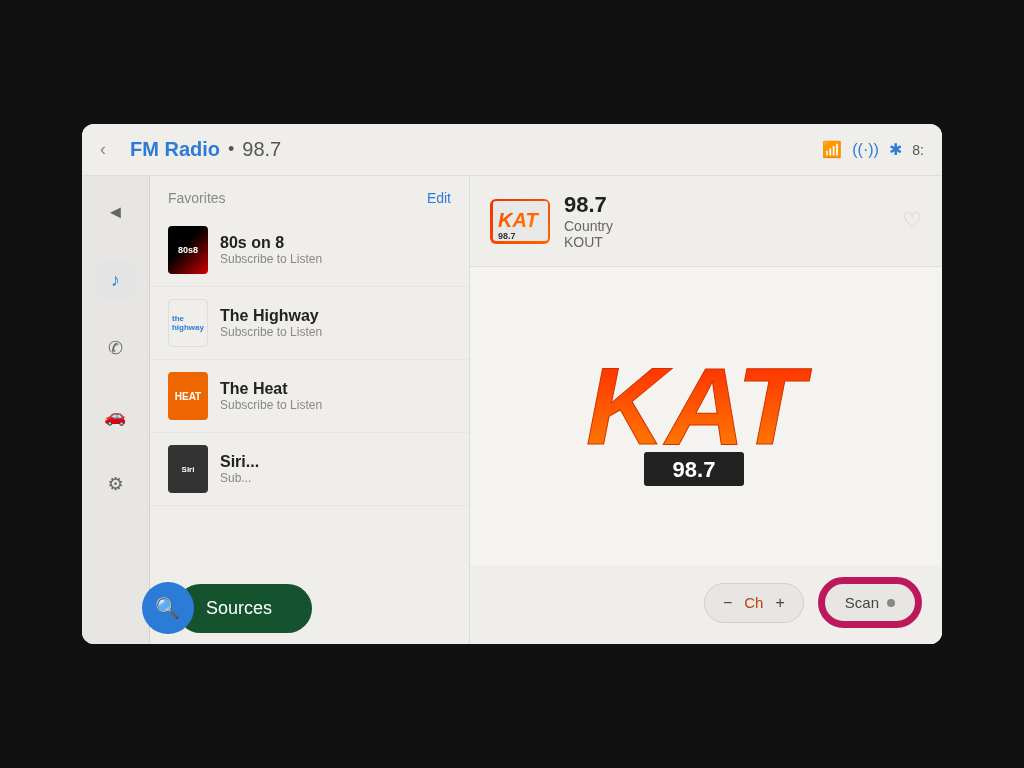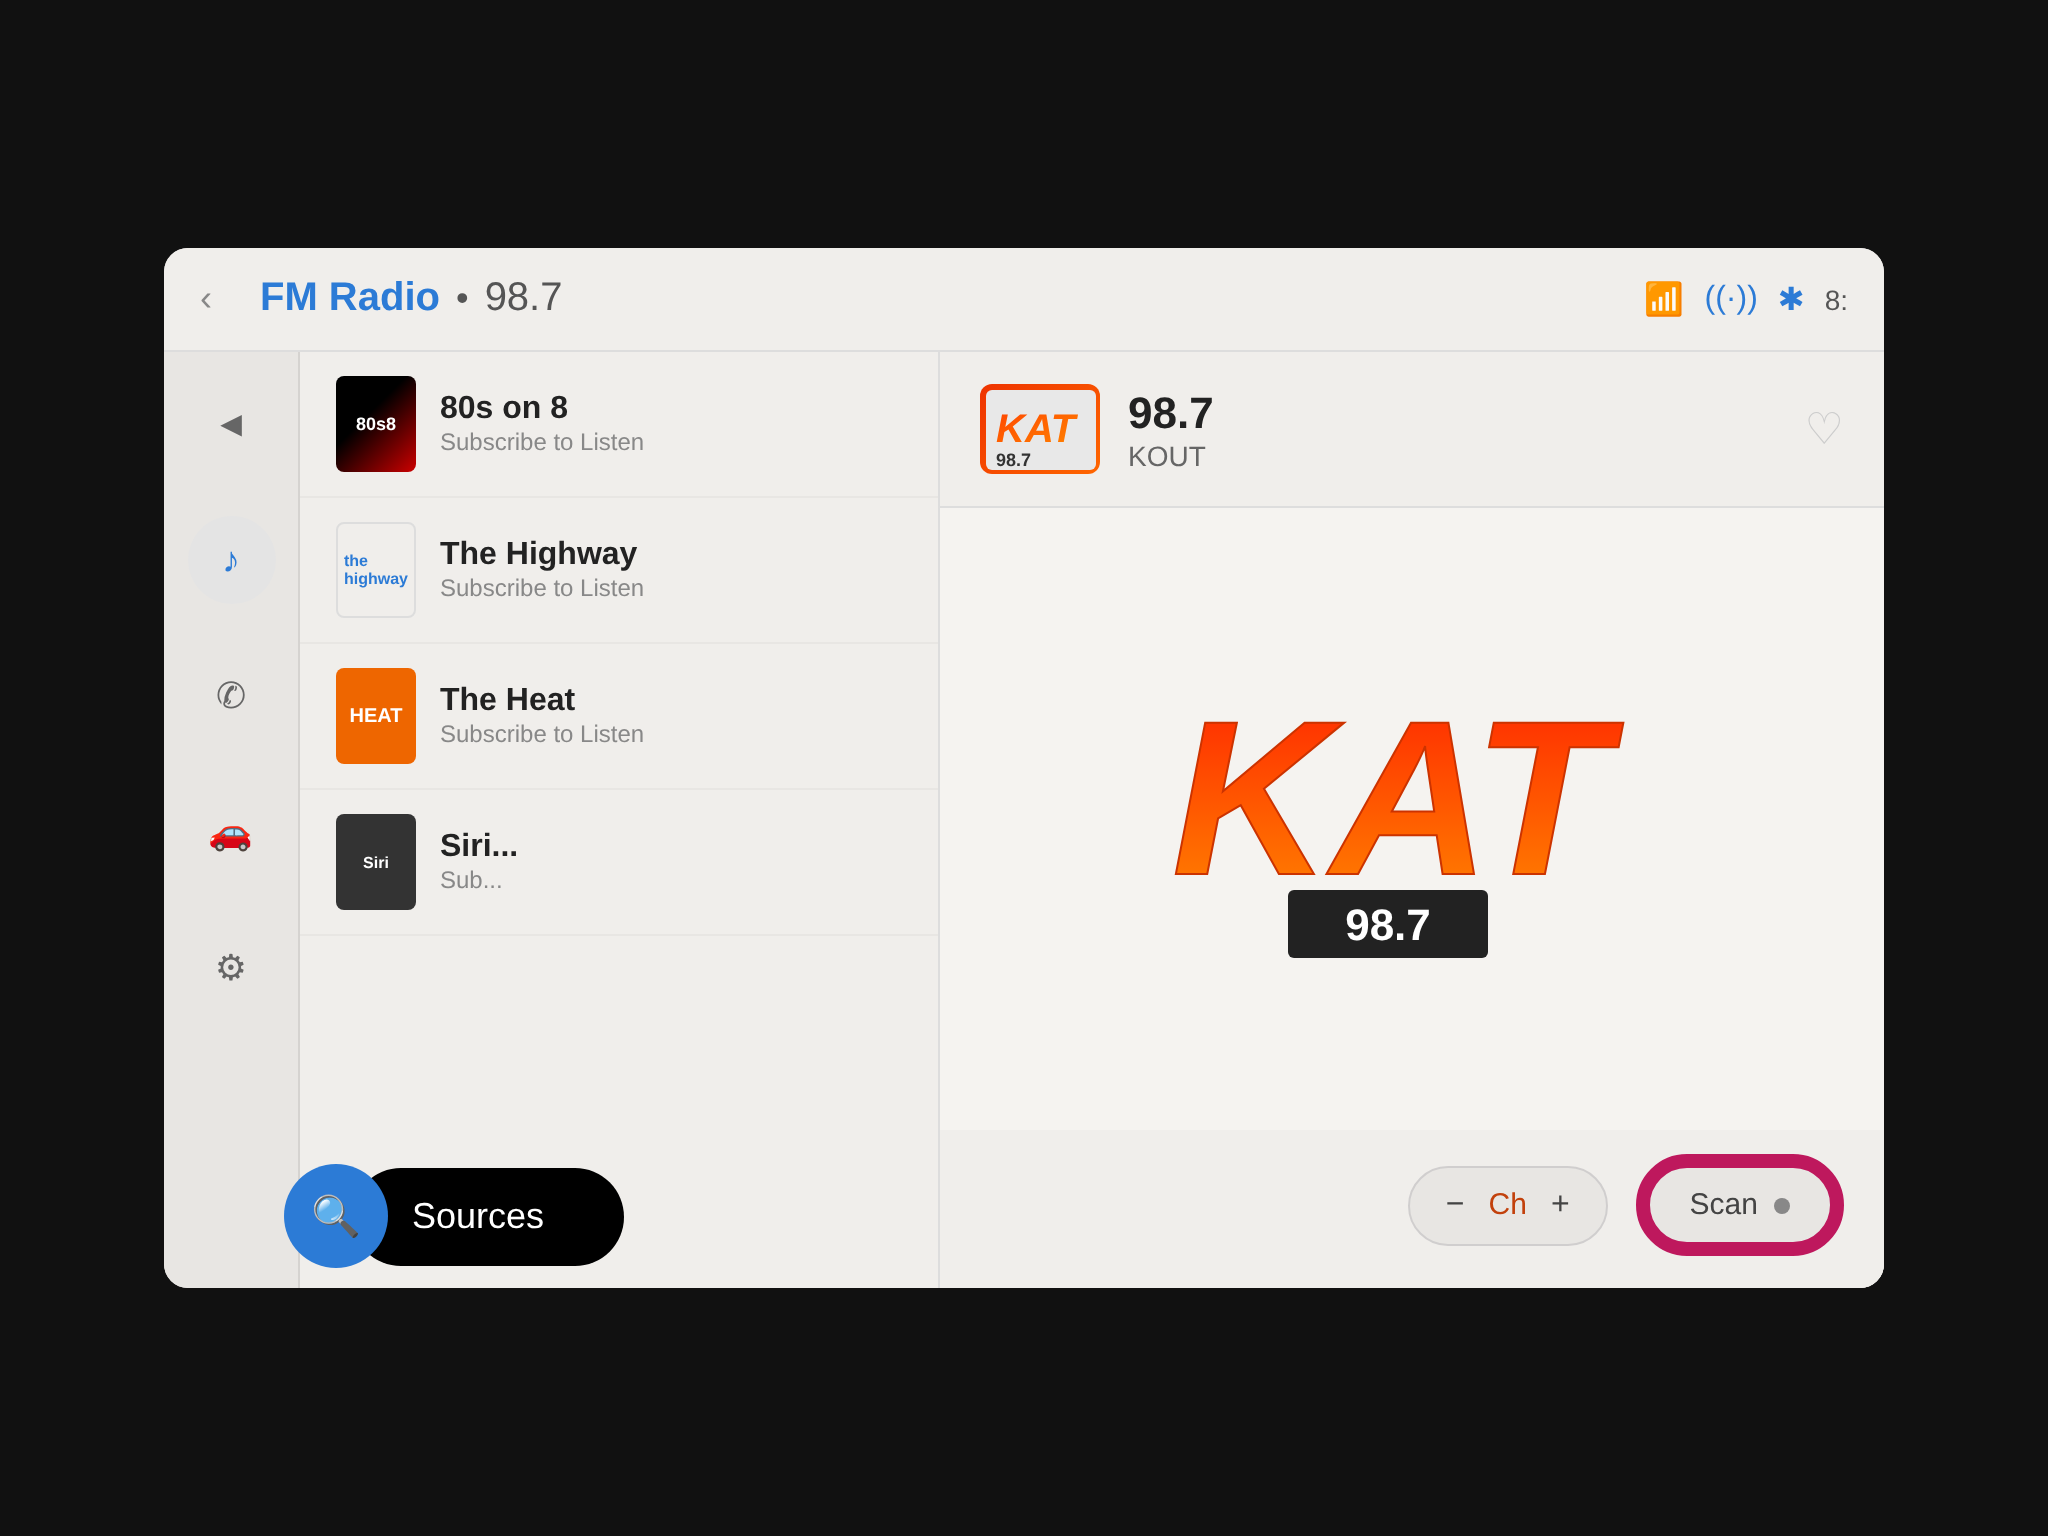--- a/index.html
+++ b/index.html
@@ -196,21 +196,21 @@
       border-radius: 50%;
       display: flex;
       align-items: center;
       justify-content: center;
       cursor: pointer;
       z-index: 11;
       color: white;
       font-size: 20px;
     }
     .sources-btn {
-      background: #000000;
+      background: #14532d;
       color: white;
       border-radius: 30px;
       padding: 14px 40px 14px 30px;
       font-size: 18px;
       font-weight: 500;
       cursor: pointer;
       margin-left: -18px;
       z-index: 10;
     }
     
@@ -354,20 +354,24 @@
       </div>
       <div class="sidebar-item">
         <span>🚗</span>
       </div>
       <div class="sidebar-item">
         <span>⚙</span>
       </div>
     </div>
 
     <div class="left-panel">
+      <div class="favorites-header">
+        <span class="favorites-label">Favorites</span>
+        <span class="edit-button">Edit</span>
+      </div>
       <div class="station-list">
 
         <div class="station-item">
           <div class="station-logo logo-80s">
             <span style="color:white;font-weight:900;font-size:9px;">80s8</span>
           </div>
           <div class="station-info">
             <div class="station-name">80s on 8</div>
             <div class="station-sub">Subscribe to Listen</div>
           </div>
@@ -417,20 +421,21 @@
                 <stop offset="100%" style="stop-color:#ff8800"></stop>
               </linearGradient>
             </defs>
             <rect width="55" height="40" fill="#e8e8e8" rx="3"></rect>
             <text x="5" y="26" font-family="Arial Black,sans-serif" font-size="20" font-weight="900" font-style="italic" fill="url(#katGrad)">KAT</text>
             <text x="5" y="38" font-family="Arial,sans-serif" font-size="9" font-weight="700" fill="#333">98.7</text>
           </svg>
         </div>
         <div class="station-details">
           <div class="station-freq">98.7</div>
+          <div class="station-genre">Country</div>
           <div class="station-call">KOUT</div>
         </div>
         <span class="heart-icon">♡</span>
       </div>
 
       <div class="big-logo-area">
         <div class="kat-big">
           <svg width="260" height="160" viewBox="0 0 260 160">
             <defs>
               <linearGradient id="bigKatGrad" x1="0%" y1="0%" x2="0%" y2="100%">

